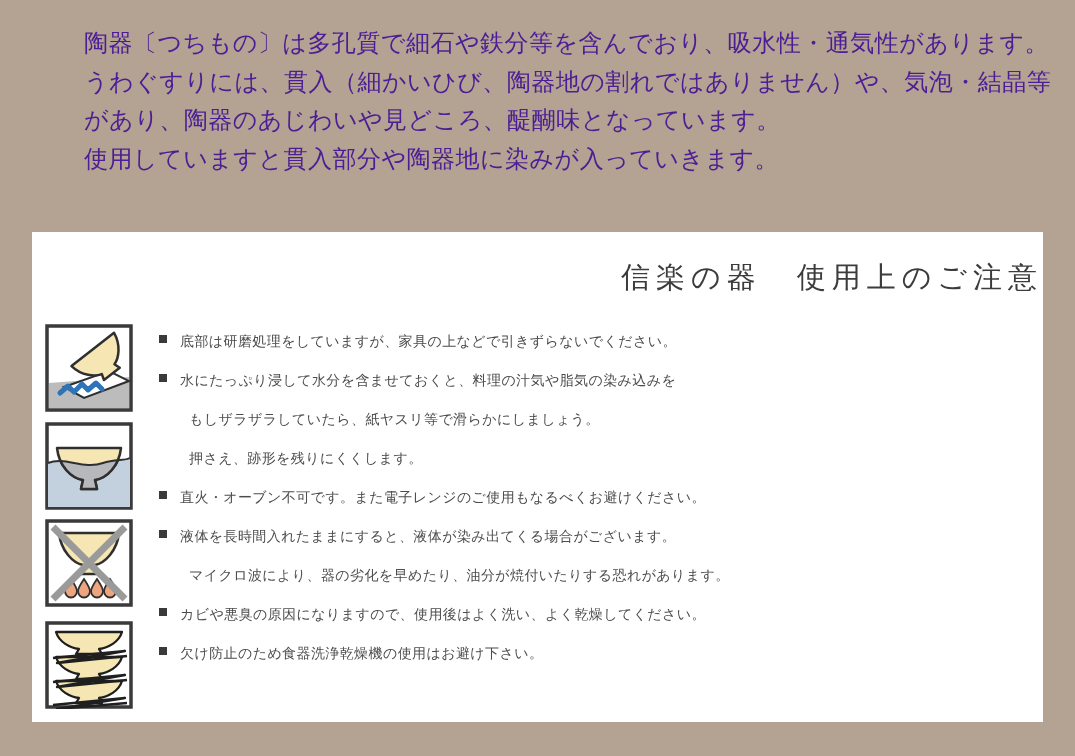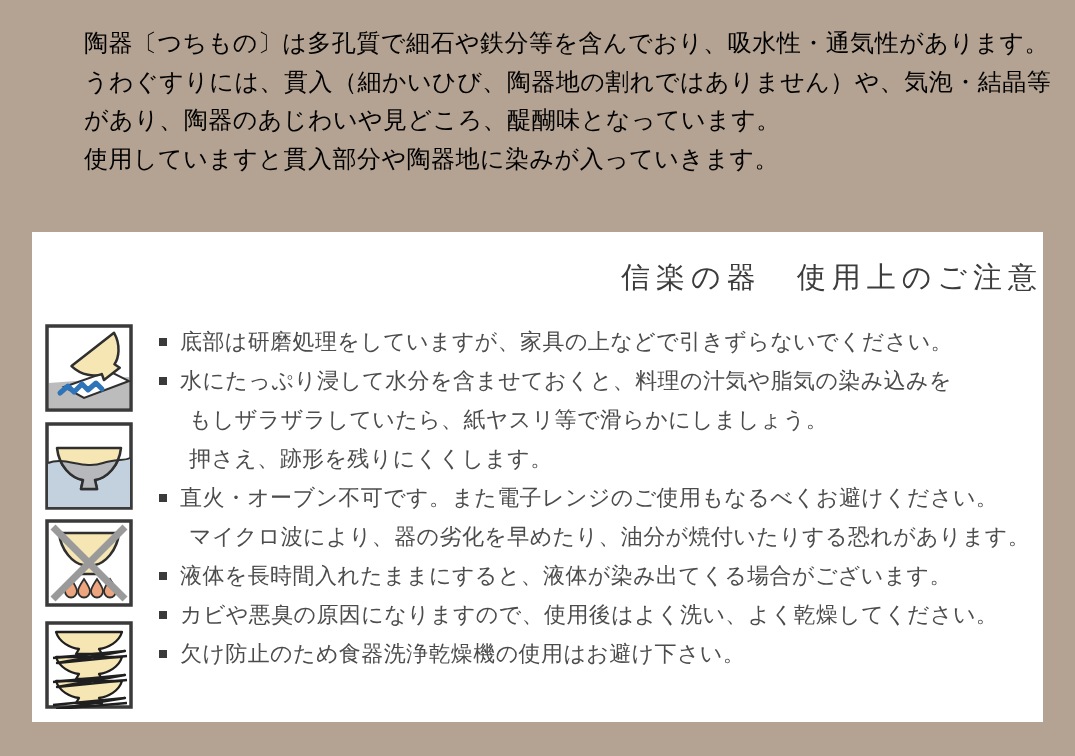--- a/index.html
+++ b/index.html
@@ -4,36 +4,36 @@
 <style>
   html,body{margin:0;padding:0;}
   body{
     width:1075px;height:756px;position:relative;overflow:hidden;
     background:#b4a392;
     font-family:"Liberation Sans","DejaVu Sans",sans-serif;
   }
   .intro{
     position:absolute;left:84px;top:24px;
     font-size:24px;line-height:38.5px;letter-spacing:0.5px;
-    color:#000000;white-space:nowrap;
+    color:#4c1d95;white-space:nowrap;
   }
   .card{
     position:absolute;left:32px;top:232px;width:1011px;height:490px;
     background:#ffffff;
   }
   .card-title{
     position:absolute;left:0;top:26px;width:100%;
     text-align:right;font-size:29px;letter-spacing:6px;
     color:#3c3c3c;white-space:nowrap;
   }
   .icon-col svg{position:absolute;left:13px;width:88px;height:88px;}
   .icon-1{top:92px;} .icon-2{top:190px;} .icon-3{top:287px;} .icon-4{top:389px;}
   .notes{
     position:absolute;left:127px;top:90px;
-    font-size:22px;color:#4c4c4c;letter-spacing:0.4px;white-space:nowrap;
+    font-size:14px;color:#4c4c4c;letter-spacing:0.4px;white-space:nowrap;
   }
   .note-line{height:39px;line-height:39px;}
   .marker{
     display:inline-block;width:8px;height:8px;background:#3a3a3a;
     margin-right:13px;vertical-align:3px;
   }
   .cont{padding-left:30px;}
 </style>
 </head>
 <body>
@@ -100,18 +100,18 @@
       </g>
     </svg>
   </div>
 
   <div class="notes">
     <div class="note-line"><span class="marker"></span><span>底部は研磨処理をしていますが、家具の上などで引きずらないでください。</span></div>
     <div class="note-line"><span class="marker"></span><span>水にたっぷり浸して水分を含ませておくと、料理の汁気や脂気の染み込みを</span></div>
     <div class="note-line cont"><span>もしザラザラしていたら、紙ヤスリ等で滑らかにしましょう。</span></div>
     <div class="note-line cont"><span>押さえ、跡形を残りにくくします。</span></div>
     <div class="note-line"><span class="marker"></span><span>直火・オーブン不可です。また電子レンジのご使用もなるべくお避けください。</span></div>
+    <div class="note-line"><span class="marker"></span><span>液体を長時間入れたままにすると、液体が染み出てくる場合がございます。</span></div>
     <div class="note-line cont"><span>マイクロ波により、器の劣化を早めたり、油分が焼付いたりする恐れがあります。</span></div>
-    <div class="note-line"><span class="marker"></span><span>液体を長時間入れたままにすると、液体が染み出てくる場合がございます。</span></div>
     <div class="note-line"><span class="marker"></span><span>カビや悪臭の原因になりますので、使用後はよく洗い、よく乾燥してください。</span></div>
     <div class="note-line"><span class="marker"></span><span>欠け防止のため食器洗浄乾燥機の使用はお避け下さい。</span></div>
   </div>
 </div>
 
 </body></html>

